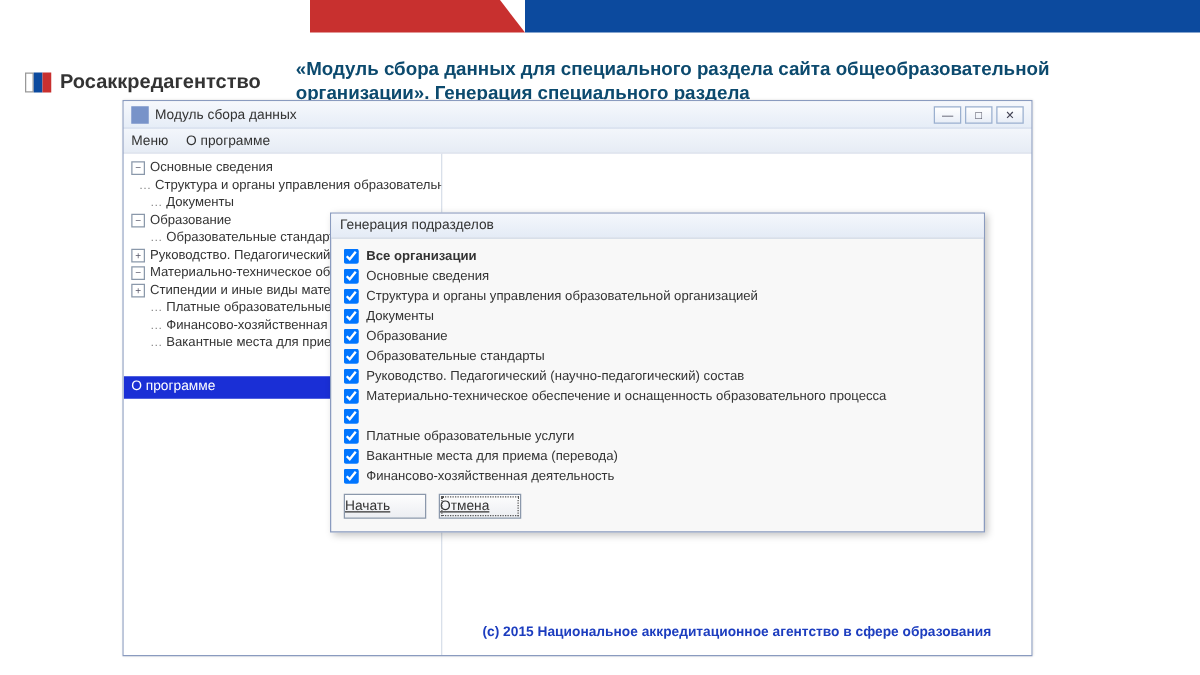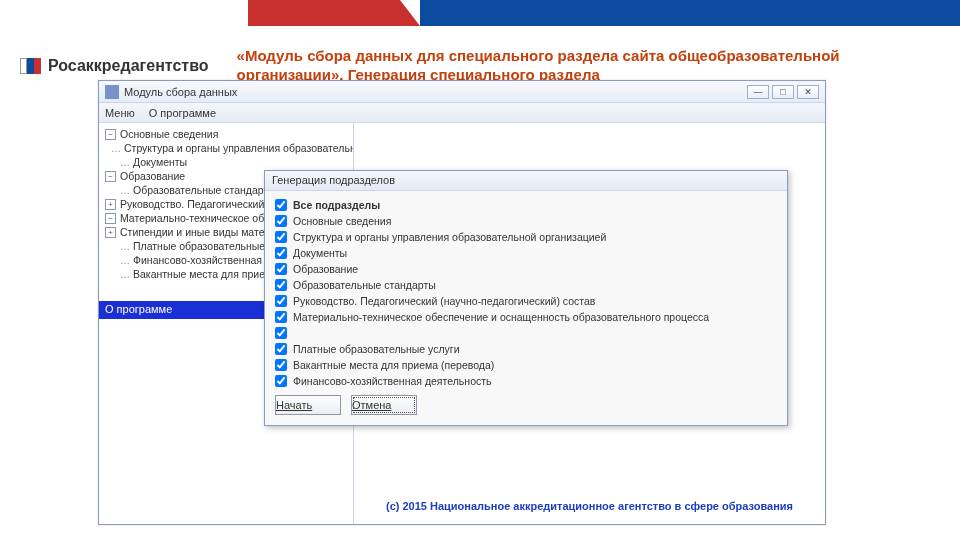--- a/index.html
+++ b/index.html
@@ -11,21 +11,21 @@
   .banner-red { position: absolute; left: 248px; top: 0; width: 152px; height: 26px; background: #c8302f; }
   .banner-red::after { content: ""; position: absolute; right: -20px; top: 0; border-left: 20px solid #c8302f; border-top: 26px solid transparent; }
   .banner-blue { position: absolute; left: 420px; top: 0; right: 0; height: 26px; background: #0c4a9e; }
 
   .brand-row { display: flex; align-items: center; padding: 21px 20px 4px 20px; }
   .brand-logo { width: 22px; height: 16px; margin-right: 6px; position: relative; }
   .brand-logo .w { position:absolute; left:0; top:0; width:7px; height:16px; background:#fff; border:1px solid #999;}
   .brand-logo .b { position:absolute; left:7px; top:0; width:7px; height:16px; background:#0c4a9e;}
   .brand-logo .r { position:absolute; left:14px; top:0; width:7px; height:16px; background:#c8302f;}
   .brand-text { font-weight: bold; font-size: 16px; color: #333; }
-  .slide-title { font-weight: bold; font-size: 15px; color: #c2410c; margin-left: 28px; max-width: 660px; line-height: 1.25; }
+  .slide-title { font-weight: bold; font-size: 15px; color: #0c4a6e; margin-left: 28px; max-width: 660px; line-height: 1.25; }
 
   
   .app-window { position: absolute; left: 98px; top: 80px; width: 728px; height: 445px; border: 1px solid #8a9bbf; background: #fdfdfd; box-shadow: 0 0 2px rgba(0,0,0,.15); }
   .titlebar { height: 22px; background: linear-gradient(#f6f8fc,#e6edf7); border-bottom: 1px solid #c8d3e8; display:flex; align-items:center; padding: 0 6px; font-size: 11px; color:#333; }
   .titlebar .icon { width:14px; height:14px; margin-right:5px; background:#7893c9; }
   .titlebar .spacer { flex:1; }
   .win-btn { width:22px; height:14px; border:1px solid #9bb0cf; margin-left:3px; background:linear-gradient(#fff,#e9eef7); font-size:9px; line-height:12px; text-align:center; color:#445; }
   .menubar { height:20px; background:linear-gradient(#f3f6fb,#e6ecf5); border-bottom:1px solid #cfd8e6; font-size:11px; color:#333; display:flex; align-items:center; padding:0 6px; gap:14px; }
   .menu-item { }
 
@@ -147,21 +147,21 @@
       <div class="copyright">(c) 2015 Национальное аккредитационное агентство в сфере образования</div>
     </div>
   </div>
 </div>
 
 <div class="dialog">
   <div class="dlg-title">Генерация подразделов</div>
   <div class="dlg-body">
     <label class="chk-row bold">
         <input type="checkbox" checked="" style="">
-        <span>Все подразделы</span>
+        <span>Все организации</span>
       </label>
     <label class="chk-row">
         <input type="checkbox" checked="" style="">
         <span>Основные сведения</span>
       </label>
     <label class="chk-row">
         <input type="checkbox" checked="" style="">
         <span>Структура и органы управления образовательной организацией</span>
       </label>
     <label class="chk-row">

